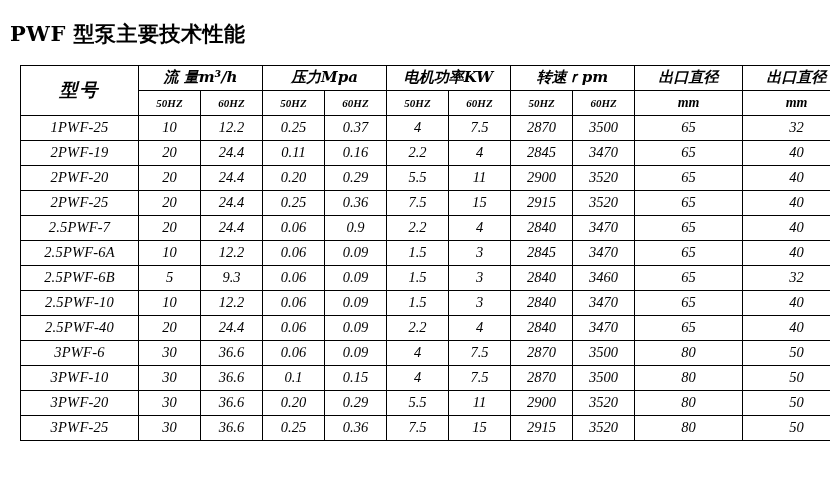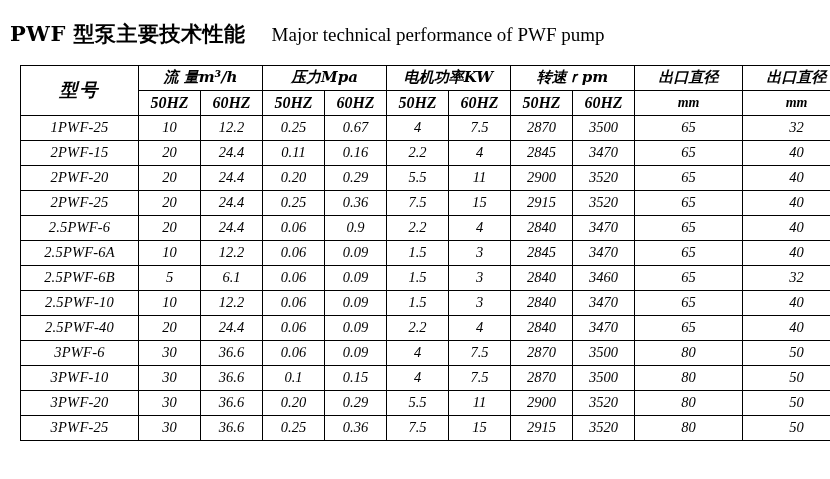--- a/index.html
+++ b/index.html
@@ -74,21 +74,21 @@
     font-weight: bold;
   }
   .hdr-model {
     font-family: "DejaVu Serif", serif;
     font-size: 18px;
     font-weight: bold;
     letter-spacing: 2px;
   }
   .hdr-sub {
     font-family: "Liberation Serif", serif;
-    font-size: 16px;
+    font-size: 11px;
     font-weight: bold;
   }
   .hdr-unit {
     font-family: "Liberation Serif", serif;
     font-size: 14px;
     font-weight: bold;
   }
   td.model-cell {
     text-align: left;
     padding-left: 8px;
@@ -103,21 +103,20 @@
   .hdr-h2 { height: 23px; }
   .nowrap { white-space: nowrap; }
 </style>
 </head>
 <body>
 
 <div class="page">
 
   <div class="title-row">
     <span class="title-cn">PWF 型泵主要技术性能</span>
-    <span class="title-en">Major technical performance of PWF pump</span>
   </div>
 
   <div class="table-wrap">
     <table class="spec">
       <colgroup>
         <col class="col-model">
         <col class="col-n">
           <col class="col-n">
         <col class="col-n">
           <col class="col-n">
@@ -164,30 +163,30 @@
           <td><span class="hdr-unit">mm</span></td>
           <td><span class="hdr-unit">mm</span></td>
         </tr>
       </thead>
       <tbody id="table-body">
           <tr>
             <td class="model-cell">1PWF-25</td>
             <td>10</td>
             <td>12.2</td>
             <td>0.25</td>
-            <td>0.67</td>
+            <td>0.37</td>
             <td>4</td>
             <td>7.5</td>
             <td>2870</td>
             <td>3500</td>
             <td>65</td>
             <td>32</td>
           </tr>
           <tr>
-            <td class="model-cell">2PWF-15</td>
+            <td class="model-cell">2PWF-19</td>
             <td>20</td>
             <td>24.4</td>
             <td>0.11</td>
             <td>0.16</td>
             <td>2.2</td>
             <td>4</td>
             <td>2845</td>
             <td>3470</td>
             <td>65</td>
             <td>40</td>
@@ -212,21 +211,21 @@
             <td>0.25</td>
             <td>0.36</td>
             <td>7.5</td>
             <td>15</td>
             <td>2915</td>
             <td>3520</td>
             <td>65</td>
             <td>40</td>
           </tr>
           <tr>
-            <td class="model-cell">2.5PWF-6</td>
+            <td class="model-cell">2.5PWF-7</td>
             <td>20</td>
             <td>24.4</td>
             <td>0.06</td>
             <td>0.9</td>
             <td>2.2</td>
             <td>4</td>
             <td>2840</td>
             <td>3470</td>
             <td>65</td>
             <td>40</td>
@@ -240,21 +239,21 @@
             <td>1.5</td>
             <td>3</td>
             <td>2845</td>
             <td>3470</td>
             <td>65</td>
             <td>40</td>
           </tr>
           <tr>
             <td class="model-cell">2.5PWF-6B</td>
             <td>5</td>
-            <td>6.1</td>
+            <td>9.3</td>
             <td>0.06</td>
             <td>0.09</td>
             <td>1.5</td>
             <td>3</td>
             <td>2840</td>
             <td>3460</td>
             <td>65</td>
             <td>32</td>
           </tr>
           <tr>

